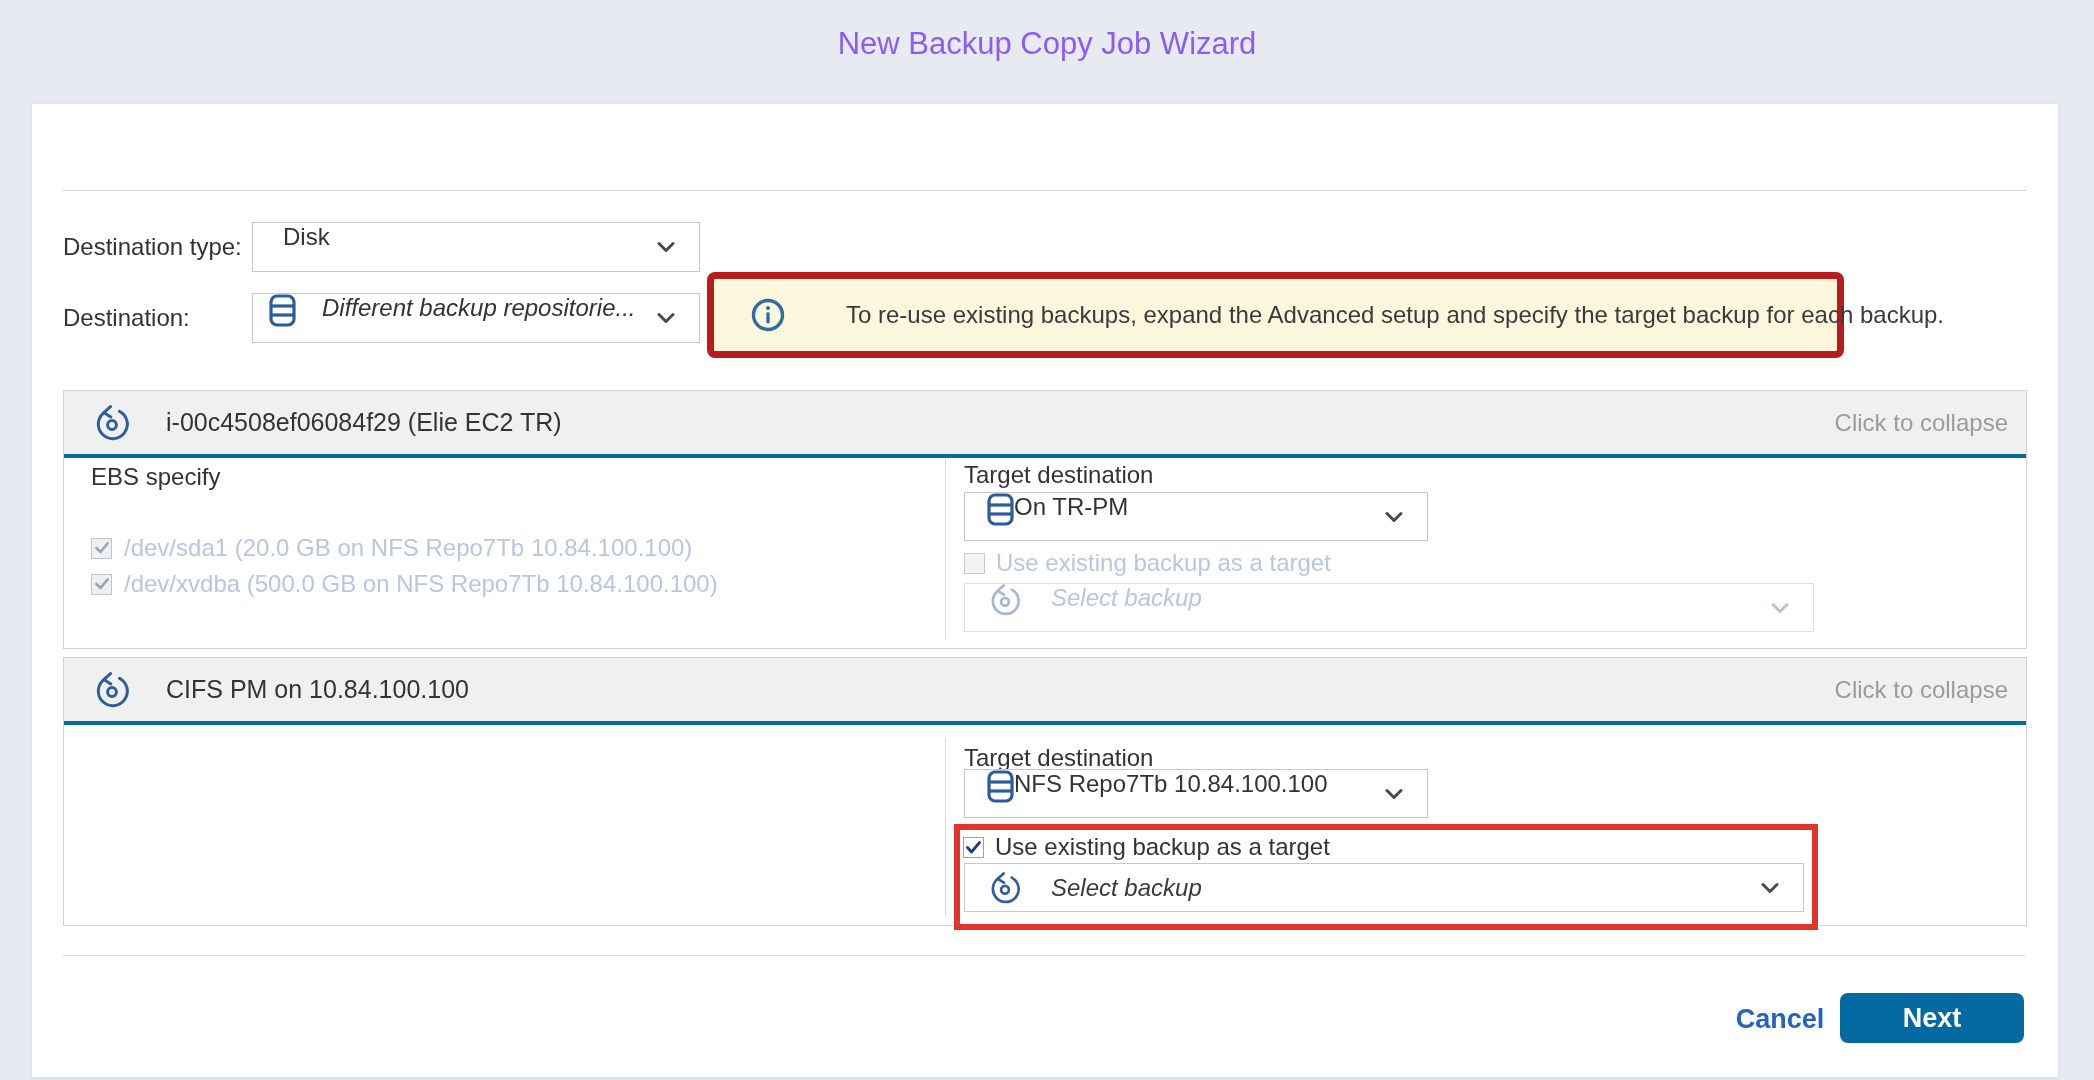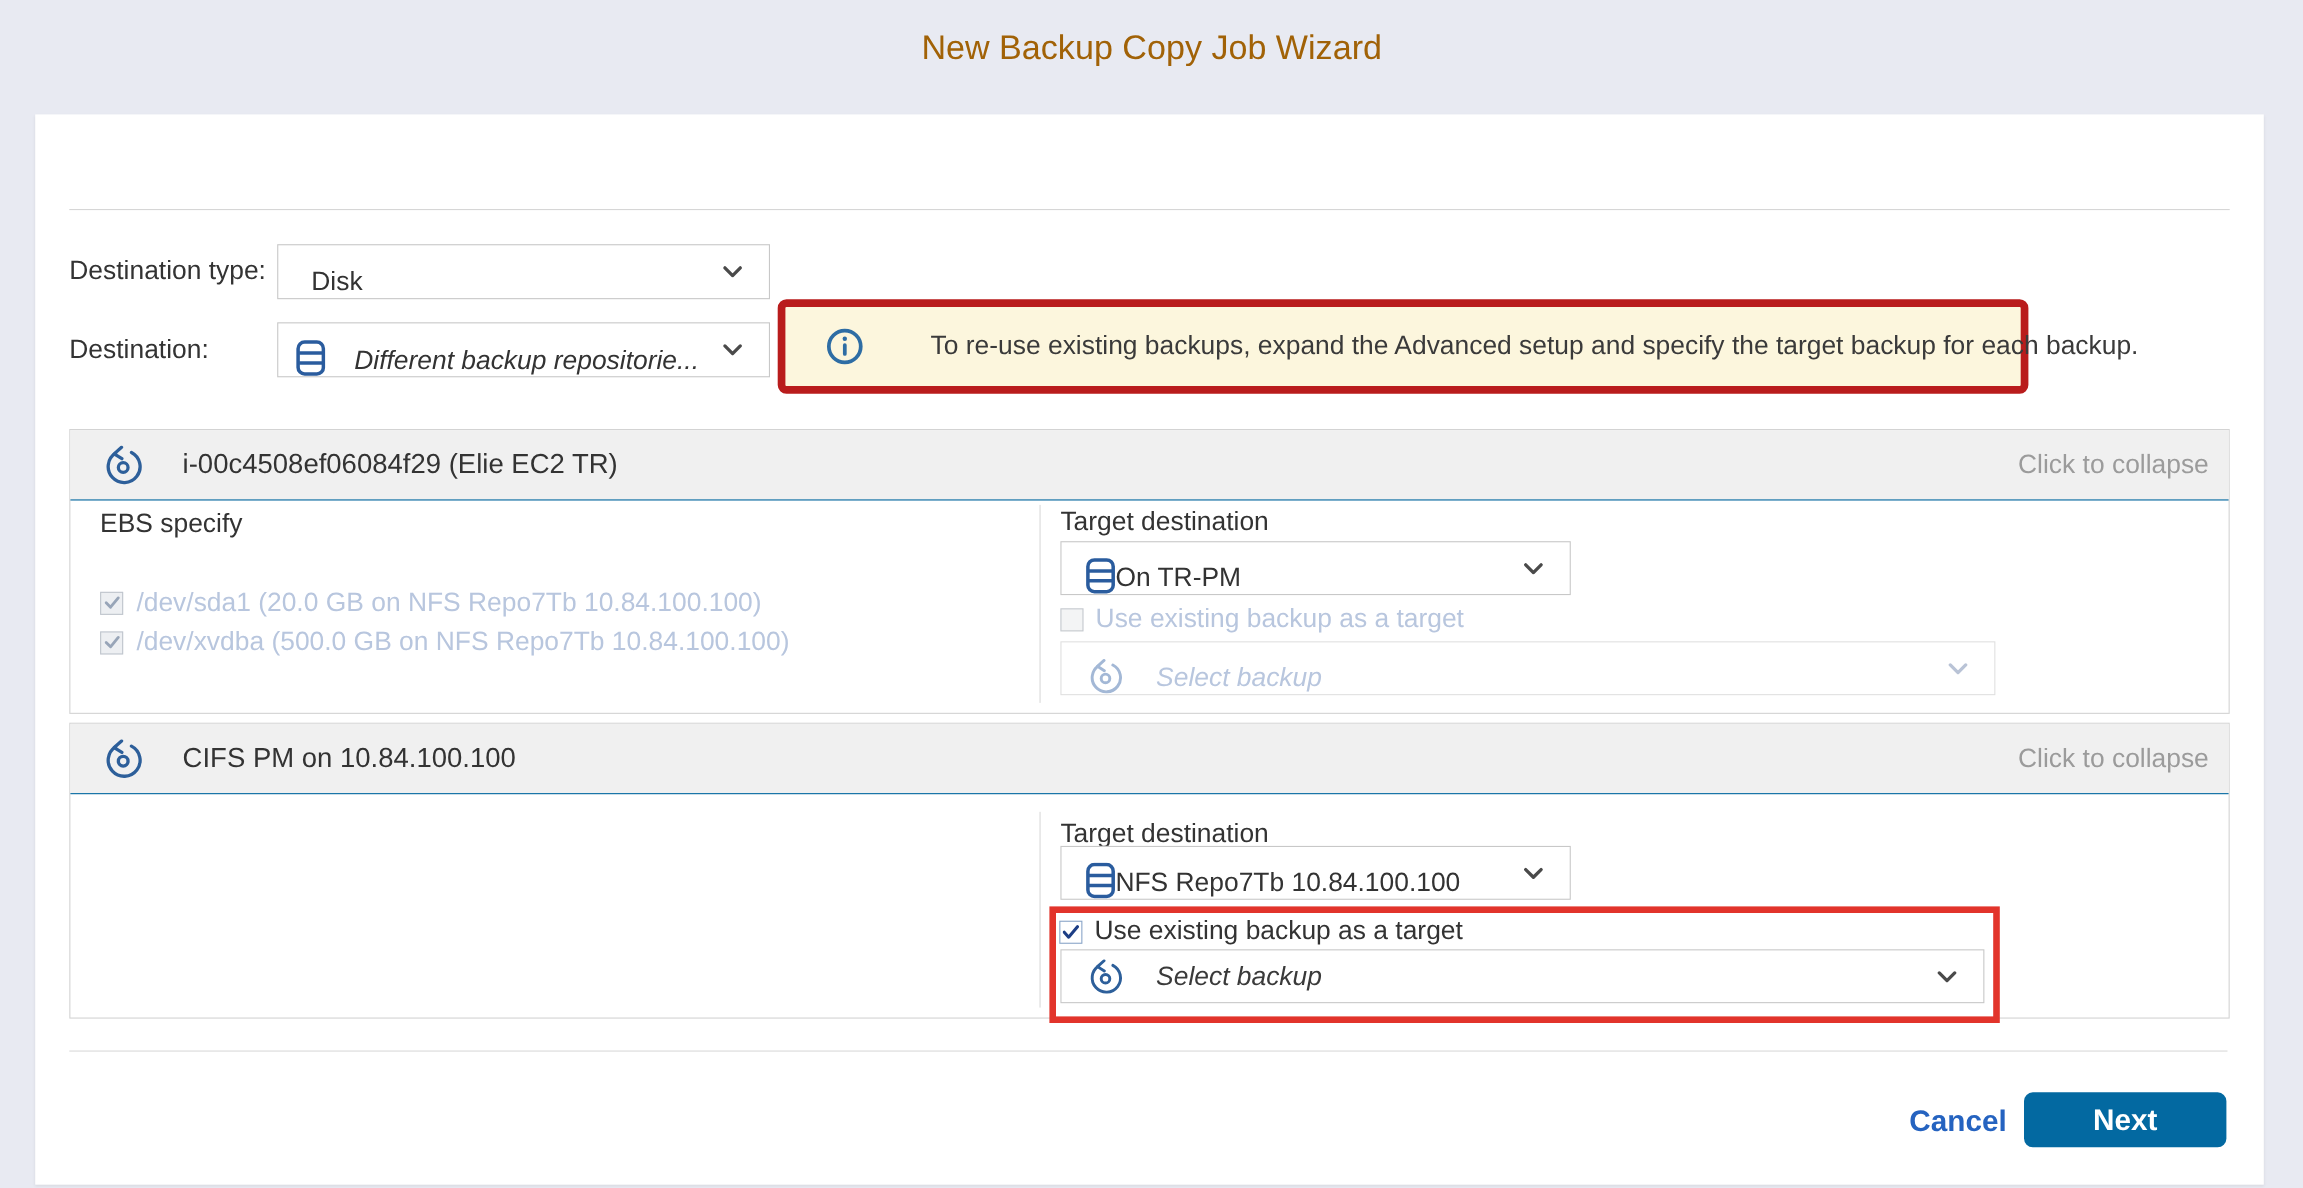--- a/index.html
+++ b/index.html
@@ -1,53 +1,53 @@
 <!DOCTYPE html>
 <html><head>
 <meta charset="utf-8">
 <style>
   html,body{margin:0;padding:0;}
   body{
     position:relative;width:2094px;height:1080px;overflow:hidden;
     background:#e8eaf2;font-family:"Liberation Sans",sans-serif;color:#333;
   }
   .wizard-title{position:absolute;top:26px;left:0;width:100%;text-align:center;
-    font-size:31px;color:#a16207;}
+    font-size:31px;color:#8b5cf6;}
   .card{position:absolute;left:32px;top:104px;width:2026px;height:973px;background:#fff;
     box-shadow:0 1px 3px rgba(0,0,0,.08);}
   
   .steps{position:absolute;left:31px;top:0;width:1964px;height:86px;display:flex;}
   .step{flex:1;display:flex;align-items:center;justify-content:center;font-size:28px;cursor:pointer;}
   .step--done{color:#3a76bc;}
   .step--active{color:#2e2e2e;}
   .step--upcoming{color:#a6a6a6;}
   .steps-rule{position:absolute;left:31px;top:86px;width:1964px;border-top:1px solid #d6d6d6;}
   
   .form-label{position:absolute;left:31px;height:50px;line-height:50px;font-size:24px;color:#333;}
   .lbl-row1{top:118px;} .lbl-row2{top:189px;}
   .dd{position:absolute;box-sizing:border-box;background:#fff;border:1px solid #c8c8c8;
-    display:flex;align-items:flex-end;cursor:pointer;}
+    display:flex;align-items:flex-start;cursor:pointer;}
   .dd-text{font-size:24px;color:#333;white-space:nowrap;}
   .italic{font-style:italic;}
   .chev{position:absolute;right:24px;top:50%;transform:translateY(-50%);}
   .dd-disk{left:220px;top:118px;width:448px;height:50px;padding-left:30px;}
   .dd-destination{left:220px;top:189px;width:448px;height:50px;padding-left:16px;}
   .dd-destination .dd-text{margin-left:26px;}
   
   .infobox{position:absolute;left:675px;top:168px;width:1137px;height:86px;box-sizing:border-box;
     background:#fcf6dd;border:7px solid #b91c1c;border-radius:8px;display:flex;align-items:center;}
   .infobox .info-ic{margin-left:36px;flex:0 0 auto;display:flex;}
   .infobox .msg{margin-left:60px;font-size:24px;color:#3a3a3a;white-space:nowrap;}
   
   .section{position:absolute;left:31px;width:1962px;box-sizing:content-box;
     border:1px solid #d3d3d3;background:#fff;}
   .section1{top:286px;height:257px;}
   .section2{top:553px;height:267px;}
   .sec-header{position:absolute;left:0;top:0;right:0;height:63px;background:#f0f0f0;
-    border-bottom:1px solid #0369a1;display:flex;align-items:center;cursor:pointer;}
+    border-bottom:4px solid #0369a1;display:flex;align-items:center;cursor:pointer;}
   .sec-icon{margin-left:30px;display:flex;}
   .sec-title{margin-left:36px;font-size:25px;color:#333;white-space:nowrap;}
   .sec-collapse{position:absolute;right:18px;font-size:24px;color:#9b9b9b;}
   .vdiv{position:absolute;left:881px;border-left:1px solid #dadada;}
   .section1 .vdiv{top:68px;height:180px;}
   .section2 .vdiv{top:80px;height:178px;}
   
   .ebs-heading{position:absolute;left:27px;top:72px;font-size:24px;color:#333;}
   .vol-row{position:absolute;left:27px;height:28px;display:flex;align-items:center;gap:12px;margin-top:40px;}
   .vol-row.r0{top:103px;} .vol-row.r1{top:139px;}

